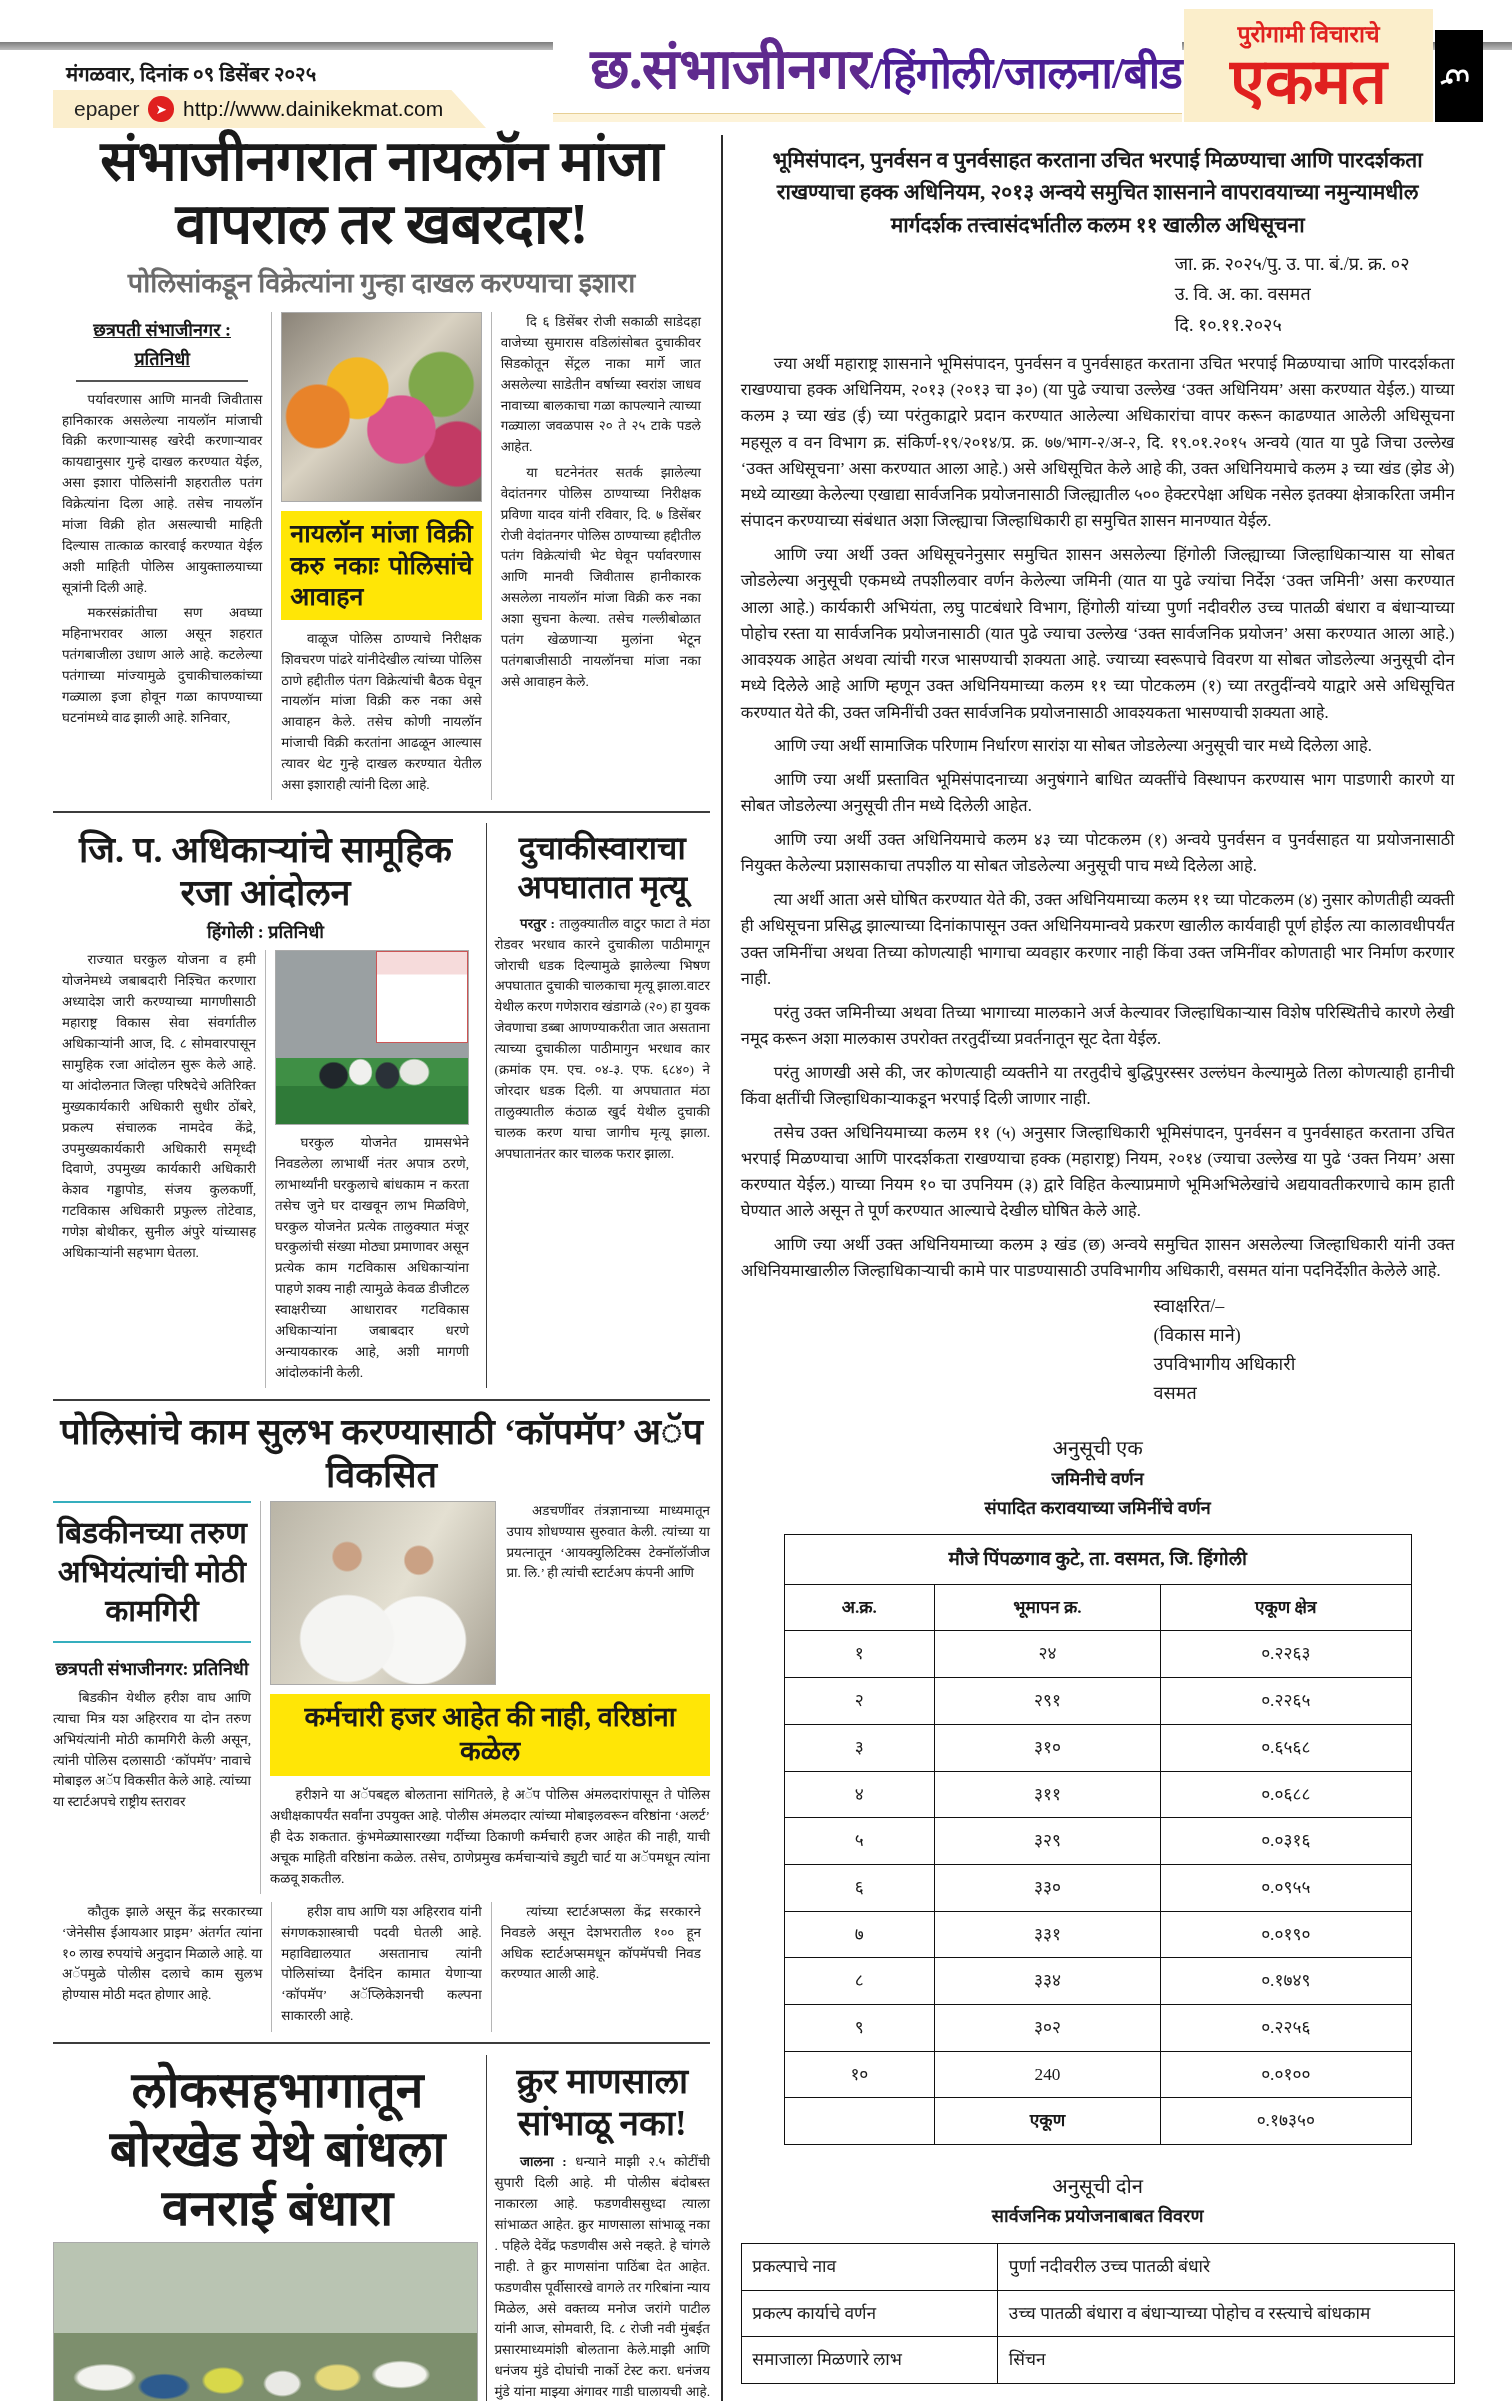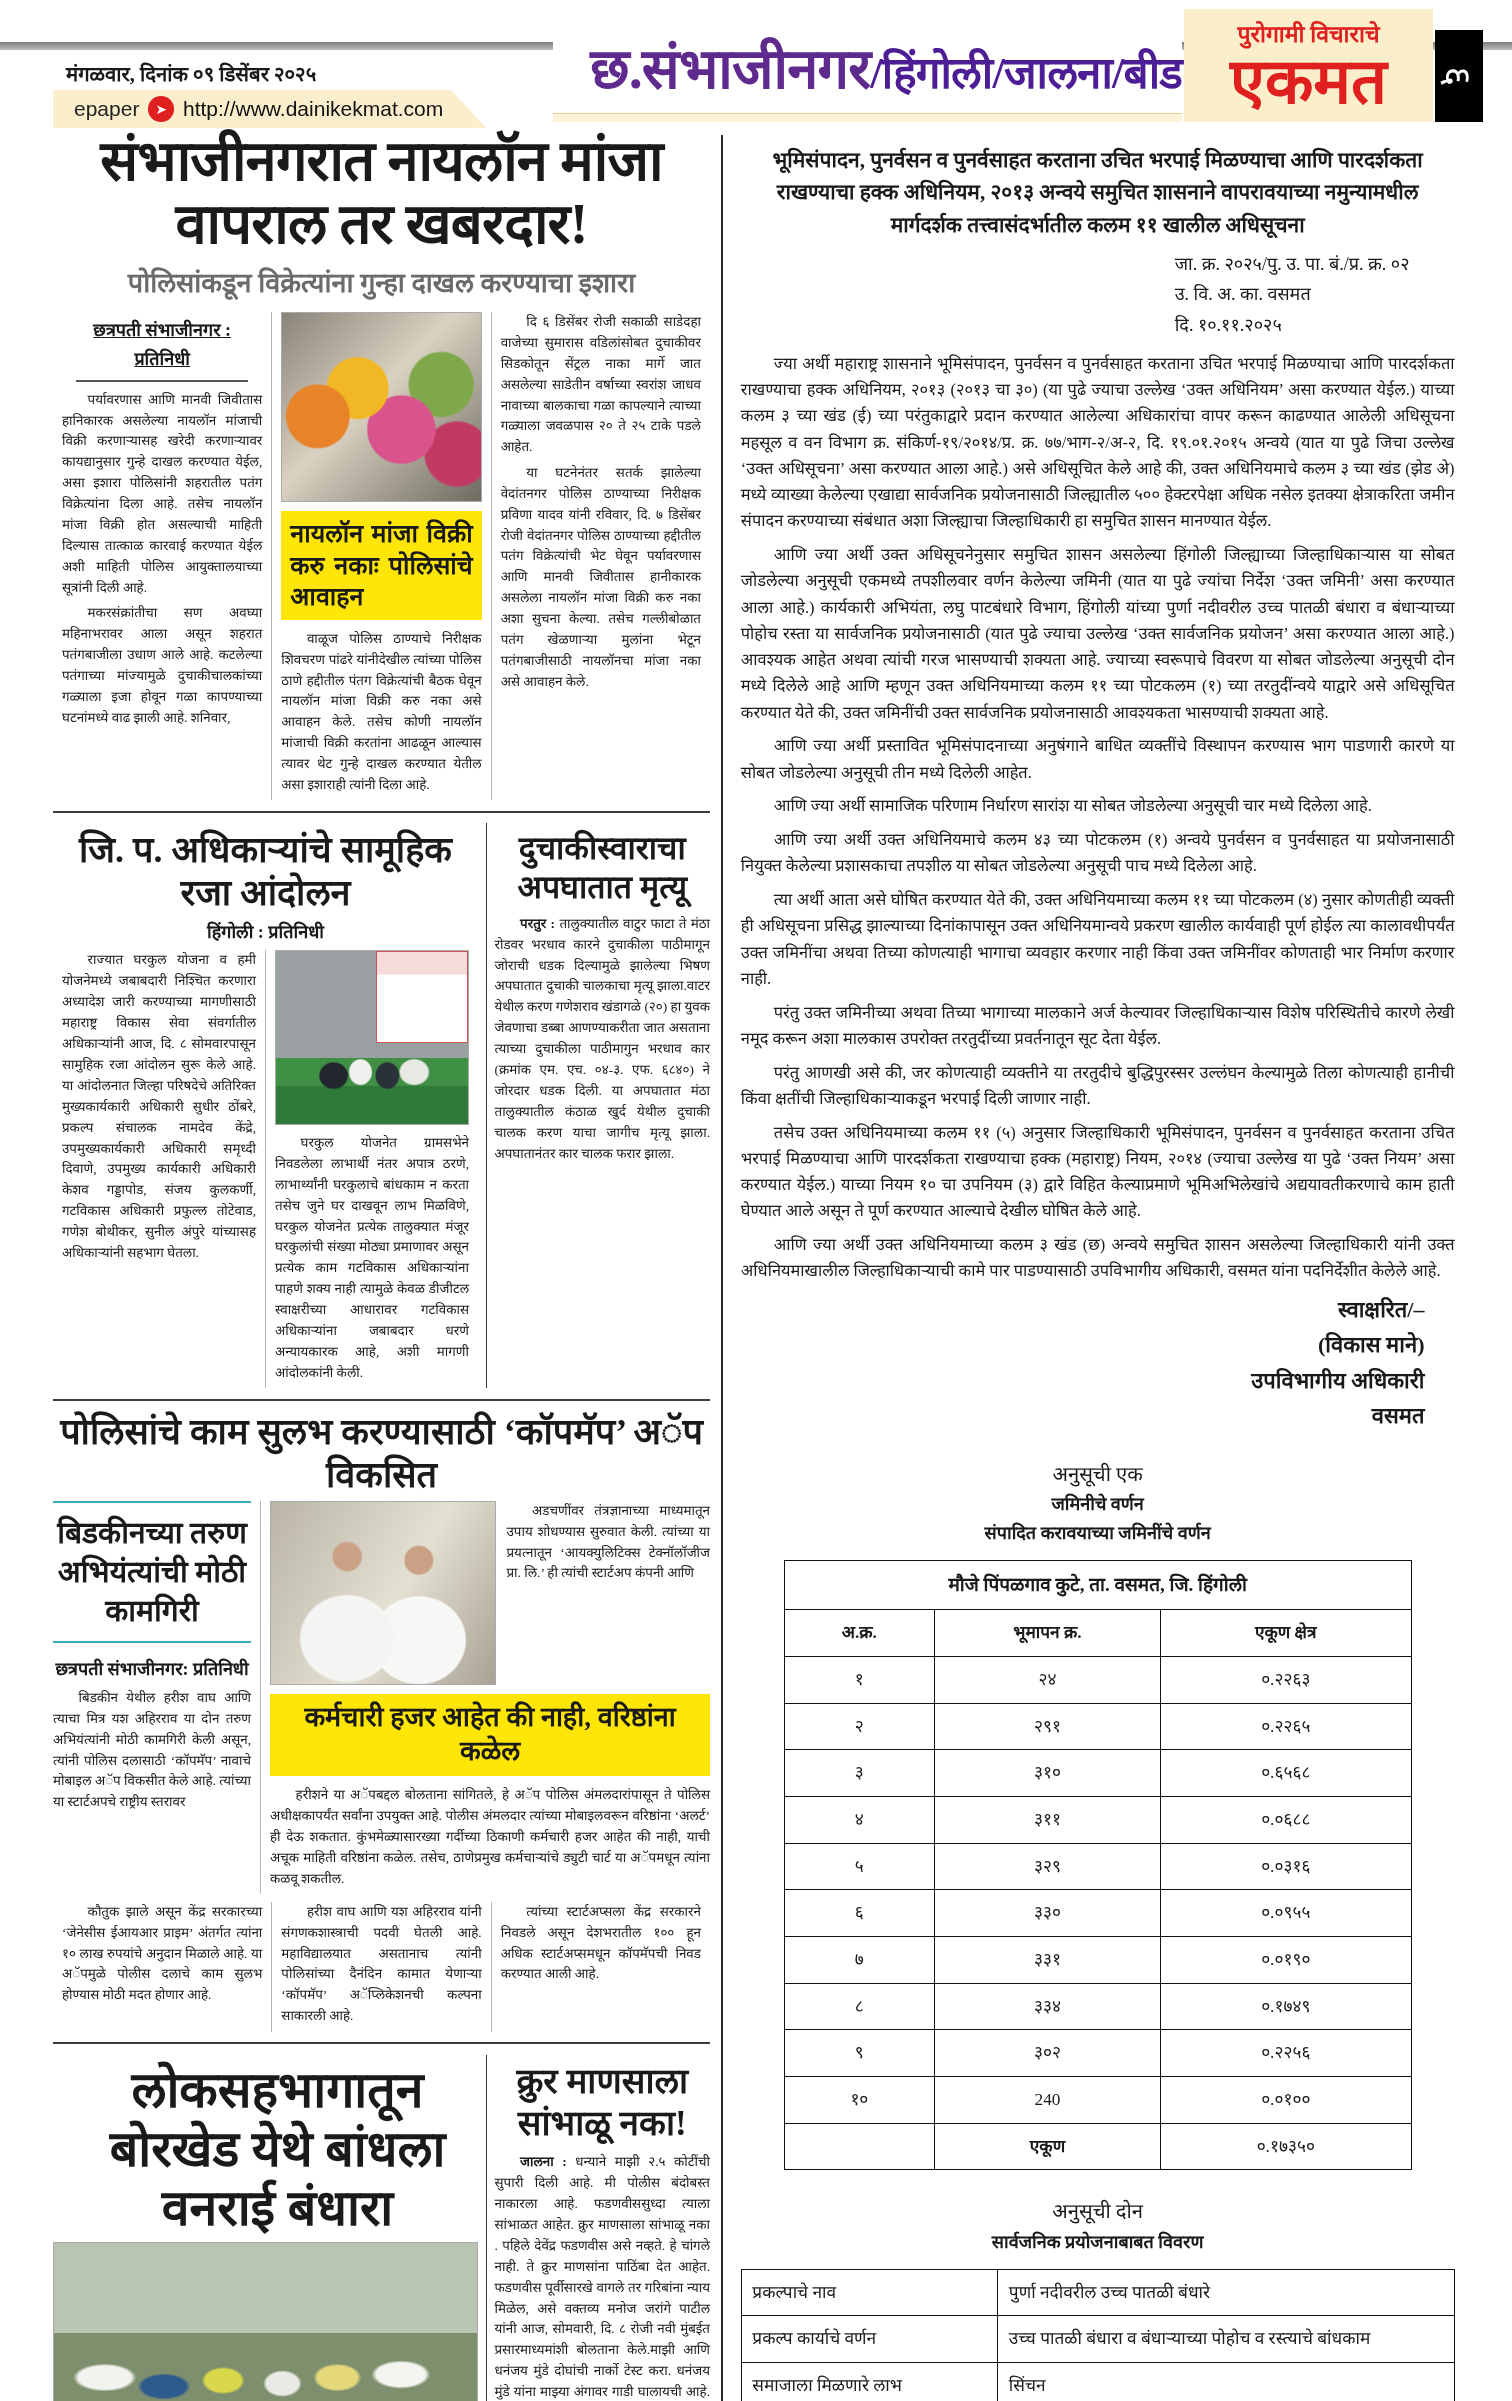--- a/index.html
+++ b/index.html
@@ -89,21 +89,21 @@
       radial-gradient(ellipse at 54% 47%, #e9e9e5 0 5%, transparent 6%),
       radial-gradient(ellipse at 67% 45%, #e4d87a 0 5%, transparent 6%),
       radial-gradient(ellipse at 82% 44%, #f4f4f0 0 5%, transparent 6%),
       linear-gradient(#b9c4b2 0 30%, #7d8f6d 30% 55%, #5d7a46 55% 78%, #49682f 78% 100%); }
 
   
   .notice { font-size:16.6px; line-height:1.6; }
   .n-head { font-size:21px; font-weight:bold; text-align:center; line-height:1.55; margin:10.5px 15px 7.5px; }
   .n-refs { width:fit-content; margin:4.5px 45px 10.5px auto; font-size:18px; line-height:1.7; }
   .n-body p { text-align:justify; text-indent:33px; margin-bottom:7.5px; font-size:16.4px; }
-  .sign { width:271px; margin:7.5px 30px 7.5px auto; text-align:right; font-size:22px; font-weight:bold; line-height:1.6; }
+  .sign { width:271px; margin:7.5px 30px 7.5px auto; text-align:left; font-size:18px; font-weight:normal; line-height:1.6; }
   .sch-title { font-size:20.3px; font-weight:normal; text-align:center; margin-top:25px; }
   .sch-sub { font-size:18px; font-weight:bold; text-align:center; }
   table.landtbl { border-collapse:collapse; margin:12px auto 6px; width:88%; }
   table.landtbl th, table.landtbl td { border:1.9px solid #111; text-align:center; font-size:17.3px; padding:9px 6px; }
   table.landtbl .cap { font-weight:bold; font-size:19px; }
   table.kvtbl { border-collapse:collapse; margin:12px auto 6px; width:100%; }
   table.kvtbl td { border:1.9px solid #111; font-size:17.3px; padding:9px 10.5px; vertical-align:top; }
   table.kvtbl td.k { width:36%; }
 </style>
 </head>
@@ -249,22 +249,22 @@
       <div class="n-refs">
         <div>जा. क्र. २०२५/पु. उ. पा. बं./प्र. क्र. ०२</div>
         <div>उ. वि. अ. का. वसमत</div>
         <div>दि. १०.११.२०२५</div>
       </div>
 
       <div class="n-body">
 
       <p>ज्या अर्थी महाराष्ट्र शासनाने भूमिसंपादन, पुनर्वसन व पुनर्वसाहत करताना उचित भरपाई मिळण्याचा आणि पारदर्शकता राखण्याचा हक्क अधिनियम, २०१३ (२०१३ चा ३०) (या पुढे ज्याचा उल्लेख ‘उक्त अधिनियम’ असा करण्यात येईल.) याच्या कलम ३ च्या खंड (ई) च्या परंतुकाद्वारे प्रदान करण्यात आलेल्या अधिकारांचा वापर करून काढण्यात आलेली अधिसूचना महसूल व वन विभाग क्र. संकिर्ण-१९/२०१४/प्र. क्र. ७७/भाग-२/अ-२, दि. १९.०१.२०१५ अन्वये (यात या पुढे जिचा उल्लेख ‘उक्त अधिसूचना’ असा करण्यात आला आहे.) असे अधिसूचित केले आहे की, उक्त अधिनियमाचे कलम ३ च्या खंड (झेड अे) मध्ये व्याख्या केलेल्या एखाद्या सार्वजनिक प्रयोजनासाठी जिल्ह्यातील ५०० हेक्टरपेक्षा अधिक नसेल इतक्या क्षेत्राकरिता जमीन संपादन करण्याच्या संबंधात अशा जिल्ह्याचा जिल्हाधिकारी हा समुचित शासन मानण्यात येईल.</p>
           <p>आणि ज्या अर्थी उक्त अधिसूचनेनुसार समुचित शासन असलेल्या हिंगोली जिल्ह्याच्या जिल्हाधिकाऱ्यास या सोबत जोडलेल्या अनुसूची एकमध्ये तपशीलवार वर्णन केलेल्या जमिनी (यात या पुढे ज्यांचा निर्देश ‘उक्त जमिनी’ असा करण्यात आला आहे.) कार्यकारी अभियंता, लघु पाटबंधारे विभाग, हिंगोली यांच्या पुर्णा नदीवरील उच्च पातळी बंधारा व बंधाऱ्याच्या पोहोच रस्ता या सार्वजनिक प्रयोजनासाठी (यात पुढे ज्याचा उल्लेख ‘उक्त सार्वजनिक प्रयोजन’ असा करण्यात आला आहे.) आवश्यक आहेत अथवा त्यांची गरज भासण्याची शक्यता आहे. ज्याच्या स्वरूपाचे विवरण या सोबत जोडलेल्या अनुसूची दोन मध्ये दिलेले आहे आणि म्हणून उक्त अधिनियमाच्या कलम ११ च्या पोटकलम (१) च्या तरतुदींन्वये याद्वारे असे अधिसूचित करण्यात येते की, उक्त जमिनींची उक्त सार्वजनिक प्रयोजनासाठी आवश्यकता भासण्याची शक्यता आहे.</p>
+          <p>आणि ज्या अर्थी सामाजिक परिणाम निर्धारण सारांश या सोबत जोडलेल्या अनुसूची चार मध्ये दिलेला आहे.</p>
           <p>आणि ज्या अर्थी प्रस्तावित भूमिसंपादनाच्या अनुषंगाने बाधित व्यक्तींचे विस्थापन करण्यास भाग पाडणारी कारणे या सोबत जोडलेल्या अनुसूची तीन मध्ये दिलेली आहेत.</p>
-          <p>आणि ज्या अर्थी सामाजिक परिणाम निर्धारण सारांश या सोबत जोडलेल्या अनुसूची चार मध्ये दिलेला आहे.</p>
           <p>आणि ज्या अर्थी उक्त अधिनियमाचे कलम ४३ च्या पोटकलम (१) अन्वये पुनर्वसन व पुनर्वसाहत या प्रयोजनासाठी नियुक्त केलेल्या प्रशासकाचा तपशील या सोबत जोडलेल्या अनुसूची पाच मध्ये दिलेला आहे.</p>
           <p>त्या अर्थी आता असे घोषित करण्यात येते की, उक्त अधिनियमाच्या कलम ११ च्या पोटकलम (४) नुसार कोणतीही व्यक्ती ही अधिसूचना प्रसिद्ध झाल्याच्या दिनांकापासून उक्त अधिनियमान्वये प्रकरण खालील कार्यवाही पूर्ण होईल त्या कालावधीपर्यंत उक्त जमिनींचा अथवा तिच्या कोणत्याही भागाचा व्यवहार करणार नाही किंवा उक्त जमिनींवर कोणताही भार निर्माण करणार नाही.</p>
           <p>परंतु उक्त जमिनीच्या अथवा तिच्या भागाच्या मालकाने अर्ज केल्यावर जिल्हाधिकाऱ्यास विशेष परिस्थितीचे कारणे लेखी नमूद करून अशा मालकास उपरोक्त तरतुदींच्या प्रवर्तनातून सूट देता येईल.</p>
           <p>परंतु आणखी असे की, जर कोणत्याही व्यक्तीने या तरतुदीचे बुद्धिपुरस्सर उल्लंघन केल्यामुळे तिला कोणत्याही हानीची किंवा क्षतींची जिल्हाधिकाऱ्याकडून भरपाई दिली जाणार नाही.</p>
           <p>तसेच उक्त अधिनियमाच्या कलम ११ (५) अनुसार जिल्हाधिकारी भूमिसंपादन, पुनर्वसन व पुनर्वसाहत करताना उचित भरपाई मिळण्याचा आणि पारदर्शकता राखण्याचा हक्क (महाराष्ट्र) नियम, २०१४ (ज्याचा उल्लेख या पुढे ‘उक्त नियम’ असा करण्यात येईल.) याच्या नियम १० चा उपनियम (३) द्वारे विहित केल्याप्रमाणे भूमिअभिलेखांचे अद्ययावतीकरणाचे काम हाती घेण्यात आले असून ते पूर्ण करण्यात आल्याचे देखील घोषित केले आहे.</p>
           <p>आणि ज्या अर्थी उक्त अधिनियमाच्या कलम ३ खंड (छ) अन्वये समुचित शासन असलेल्या जिल्हाधिकारी यांनी उक्त अधिनियमाखालील जिल्हाधिकाऱ्याची कामे पार पाडण्यासाठी उपविभागीय अधिकारी, वसमत यांना पदनिर्देशीत केलेले आहे.</p>
         </div>
 
       <div class="sign">
         <div>स्वाक्षरित/–</div>

